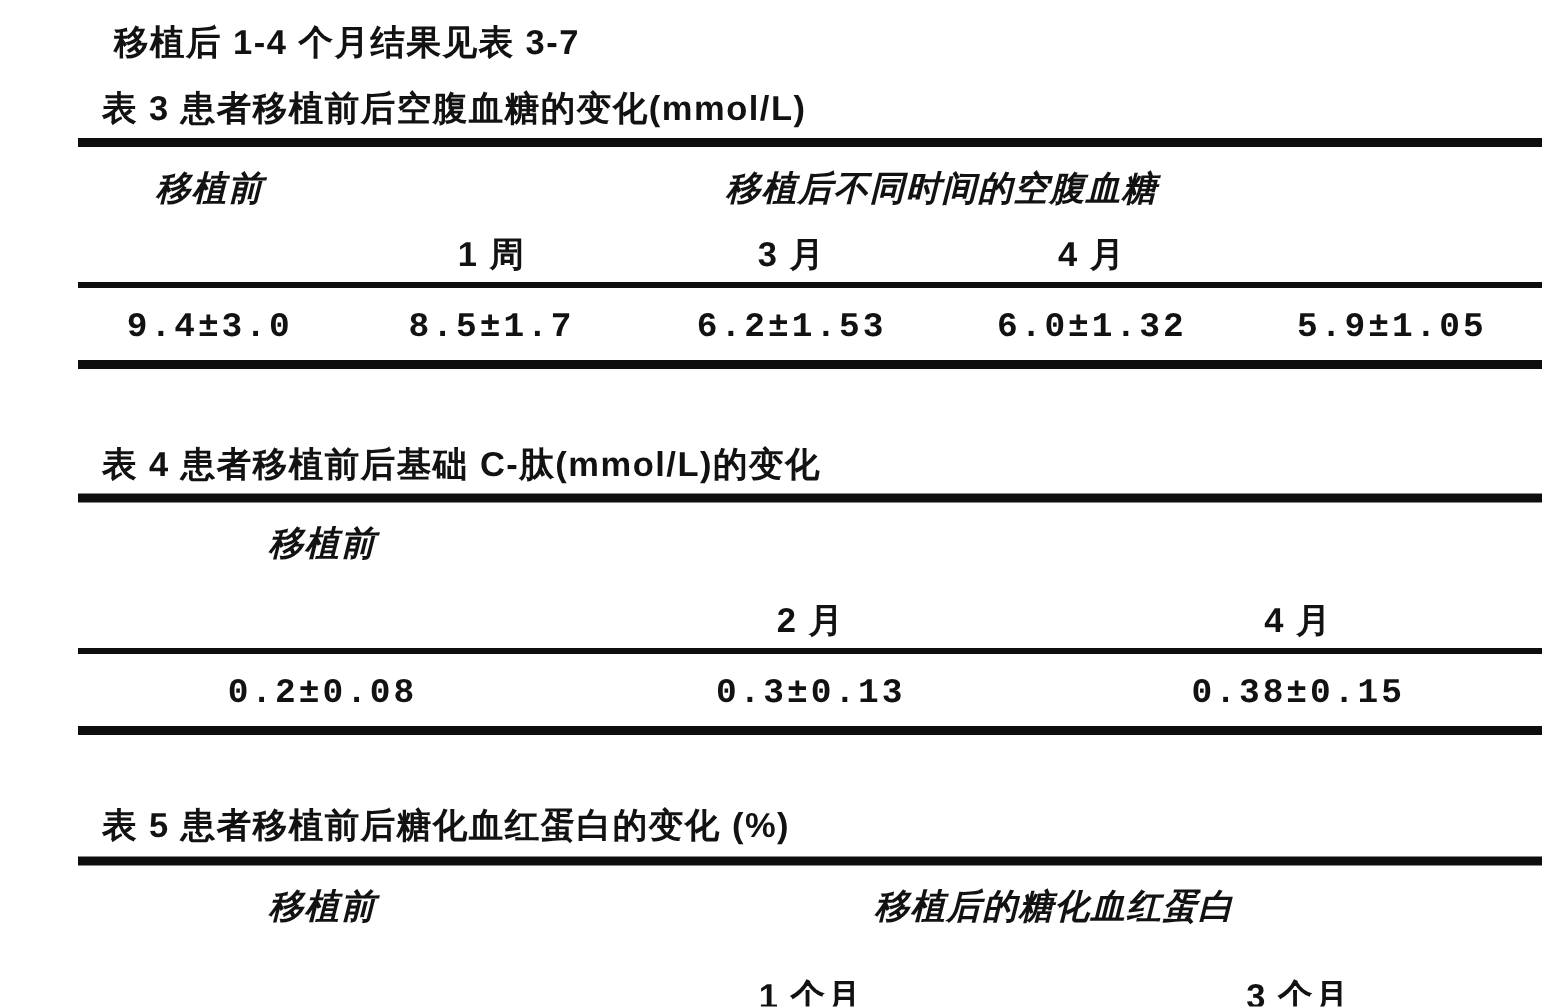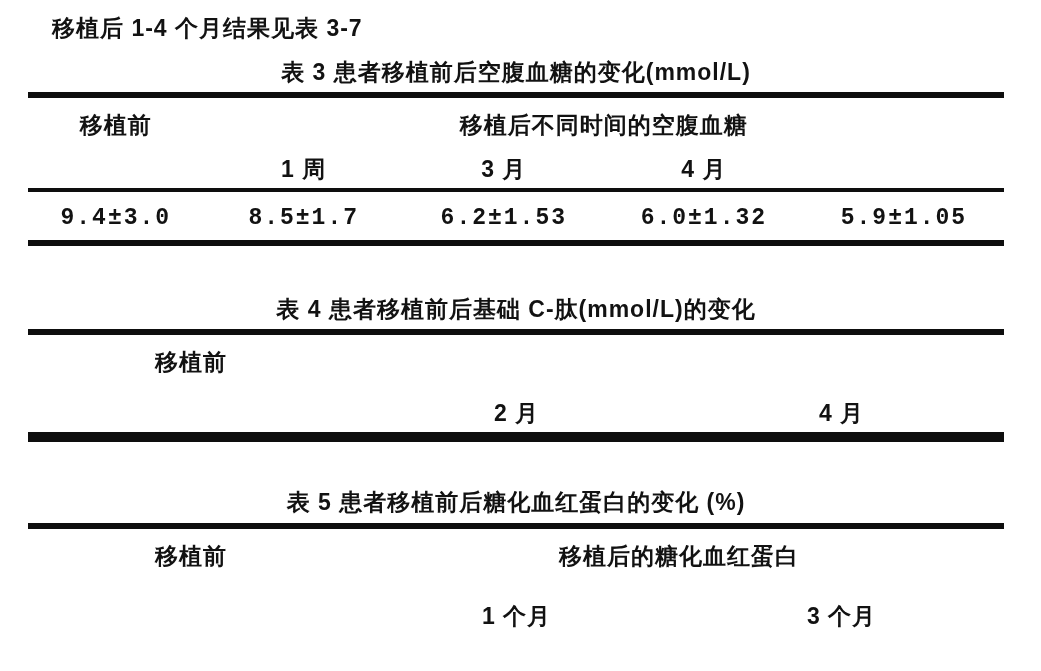--- a/index.html
+++ b/index.html
@@ -11,35 +11,36 @@
     width: 1041px;
     height: 671px;
     overflow: hidden;
     font-family: "Liberation Sans", sans-serif;
     color: #121212;
   }
   .page {
     width: 897px;
     height: 671px;
     position: relative;
+    padding-left: 24px;
   }
   .intro {
     margin: 0;
     padding: 13px 0 0 52px;
     font-size: 23px;
     font-weight: 700;
     letter-spacing: 1px;
   }
   .tbl {
     width: 976px;
     margin-left: 28px;
   }
   .tbl-title {
     margin: 16px;
-    text-align: center;
+    text-align: left;
     font-size: 23px;
     font-weight: 700;
     letter-spacing: 1px;
     line-height: 27px;
   }
   .t3 .tbl-title { margin-top: 15px; margin-bottom: 6px; }
   .t4 .tbl-title { margin-top: 50px; margin-bottom: 6px; }
   .t5 .tbl-title { margin-top: 47px; margin-bottom: 7px; }
 
   .rule { width: 100%; background: #0e0e0e; }
@@ -54,21 +55,21 @@
     text-align: center;
     font-size: 23px;
     font-weight: 700;
     line-height: 28px;
     letter-spacing: 1px;
     white-space: nowrap;
   }
   .span-rest-5 { grid-column: 2 / 6; }
   .span-rest-3 { grid-column: 2 / 4; }
 
-  .head-row { padding: 13px 0 9px 0; }
+  .head-row { padding: 13px 0 9px 0; font-style: italic; }
   .sub-row  { padding: 7px 0 5px 0; }
   .val-row  { padding: 12px 0 8px 0; }
   .t4 .sub-row { padding-top: 14px; }
   .t5 .sub-row { padding: 23px 0 9px 0; }
 
   .val-cell { letter-spacing: 2px; font-family: Liberation Mono, monospace; }
 </style>
 </head>
 <body>
 
@@ -114,20 +115,25 @@
     </div>
 
     <div class="grid g3 sub-row">
       <div class="cell"></div>
       <div class="cell">2 月</div>
       <div class="cell">4 月</div>
     </div>
 
     <div class="rule mid"></div>
 
+    <div class="grid g3 val-row">
+      <div class="cell val-cell">0.2±0.08</div>
+      <div class="cell val-cell">0.3±0.13</div>
+      <div class="cell val-cell">0.38±0.15</div>
+    </div>
 
     <div class="rule thick"></div>
   </section>
 
   <section class="tbl t5">
     <h2 class="tbl-title">表 5 患者移植前后糖化血红蛋白的变化 (%)</h2>
     <div class="rule thick"></div>
 
     <div class="grid g3 head-row">
       <div class="cell">移植前</div>

